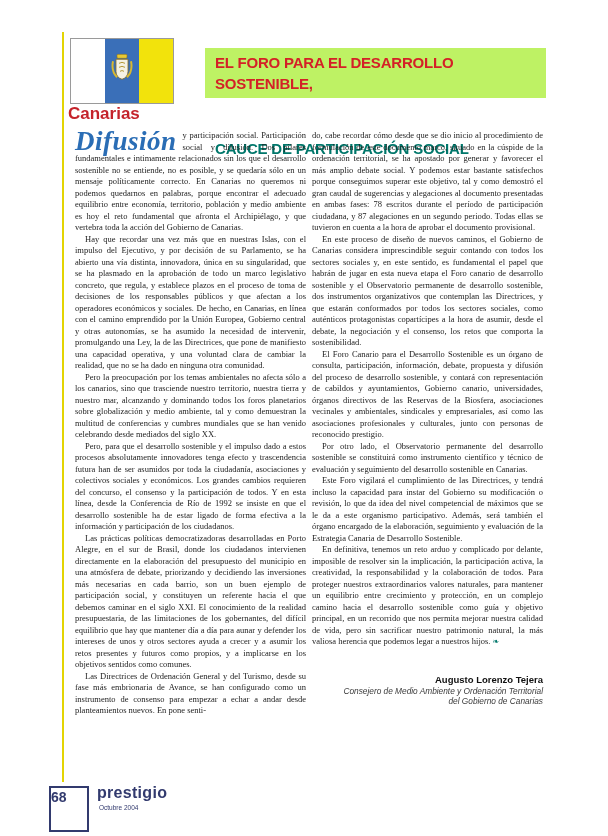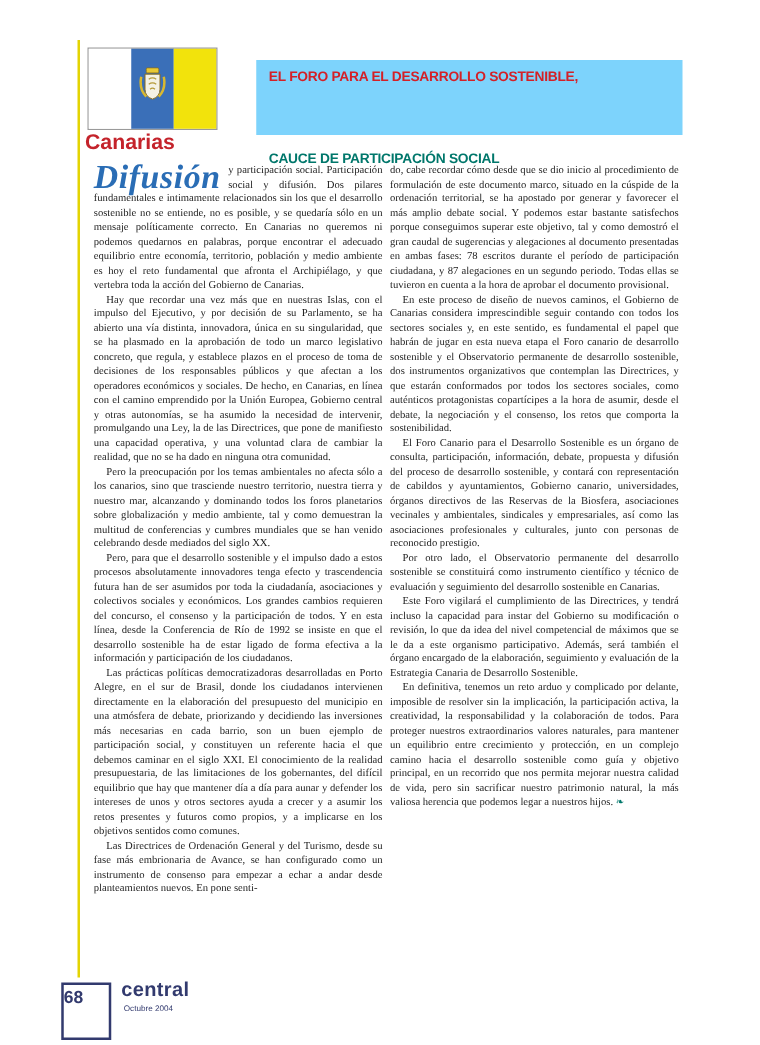--- a/index.html
+++ b/index.html
@@ -22,24 +22,24 @@
   .stripe.blue  { background:#3a6fb8; }
   .stripe.yellow{ background:#f2e30c; }
   .crest { position:absolute; left:50%; top:50%; transform:translate(-50%,-52%); }
   .canarias-label {
     position:absolute; left:68px; top:104px; width:120px;
     font-family:"Liberation Sans", sans-serif; font-weight:bold;
     font-size:17px; color:#c4232b; letter-spacing:0px;
   }
   
   .title-band {
-    position:absolute; left:205px; top:48px; width:341px; height:60px;
-    background:#7dd3fc; padding:4px 8px 0 10px;
+    position:absolute; left:205px; top:48px; width:341px; height:50px;
+    background:#bef264; padding:4px 8px 0 10px;
     font-family:"Liberation Sans", sans-serif; font-weight:bold;
-    font-size:11px; line-height:21px; letter-spacing:-0.2px;
+    font-size:15px; line-height:21px; letter-spacing:-0.2px;
   }
   .title-line1 { color:#d42027; }
   .title-line2 { color:#00776b;margin-top:44px; }
   
   .body-cols {
     position:absolute; left:75px; top:130px; width:471px;
     display:flex; gap:6px;
   }
   .col { width:231px; font-size:8.5px; line-height:11.5px; color:#1c1c1c;
     text-align:justify; }
@@ -114,22 +114,27 @@
     </div>
     <div class="col">
       <p class="first">do, cabe recordar cómo desde que se dio inicio al procedimiento de formulación de este documento marco, situado en la cúspide de la ordenación territorial, se ha apostado por generar y favorecer el más amplio debate social. Y podemos estar bastante satisfechos porque conseguimos superar este objetivo, tal y como demostró el gran caudal de sugerencias y alegaciones al documento presentadas en ambas fases: 78 escritos durante el período de participación ciudadana, y 87 alegaciones en un segundo periodo. Todas ellas se tuvieron en cuenta a la hora de aprobar el documento provisional.</p>
       <p>En este proceso de diseño de nuevos caminos, el Gobierno de Canarias considera imprescindible seguir contando con todos los sectores sociales y, en este sentido, es fundamental el papel que habrán de jugar en esta nueva etapa el Foro canario de desarrollo sostenible y el Observatorio permanente de desarrollo sostenible, dos instrumentos organizativos que contemplan las Directrices, y que estarán conformados por todos los sectores sociales, como auténticos protagonistas copartícipes a la hora de asumir, desde el debate, la negociación y el consenso, los retos que comporta la sostenibilidad.</p>
       <p>El Foro Canario para el Desarrollo Sostenible es un órgano de consulta, participación, información, debate, propuesta y difusión del proceso de desarrollo sostenible, y contará con representación de cabildos y ayuntamientos, Gobierno canario,  universidades, órganos directivos de las Reservas de la Biosfera, asociaciones vecinales y ambientales, sindicales y empresariales, así como las asociaciones profesionales y culturales, junto con personas de reconocido prestigio.</p>
       <p>Por otro lado, el Observatorio permanente del desarrollo sostenible se constituirá como instrumento científico y técnico de evaluación y seguimiento del desarrollo sostenible en Canarias.</p>
       <p>Este Foro vigilará el cumplimiento de las Directrices, y tendrá incluso la capacidad para instar del Gobierno su modificación o revisión, lo que da idea del nivel competencial de máximos que se le da a este organismo participativo. Además, será también el órgano encargado de la elaboración, seguimiento y evaluación de la Estrategia Canaria de Desarrollo Sostenible.</p>
       <p>
         <span>En definitiva, tenemos un reto arduo y complicado por delante, imposible de resolver sin la implicación, la participación activa, la creatividad, la responsabilidad y la colaboración de todos. Para proteger nuestros extraordinarios valores naturales, para mantener un equilibrio entre crecimiento y protección, en un complejo camino hacia el desarrollo sostenible como guía y objetivo principal, en un recorrido que nos permita mejorar nuestra calidad de vida, pero sin sacrificar nuestro patrimonio natural, la más valiosa herencia que podemos legar a nuestros hijos. </span><span class="end-mark">❧</span>
       </p>
+      <div class="author-block">
+        <div class="author-name">Augusto Lorenzo Tejera</div>
+        <div class="author-role">Consejero de Medio Ambiente y Ordenación Territorial</div>
+        <div class="author-role">del Gobierno de Canarias</div>
+      </div>
     </div>
   </div>
 
   <div class="footer-box">
     <span>68</span>
   </div>
-  <div class="footer-mag">central</div>
+  <div class="footer-mag">prestigio</div>
   <div class="footer-date">Octubre 2004</div>
 
 </div>
 
 </body></html>

